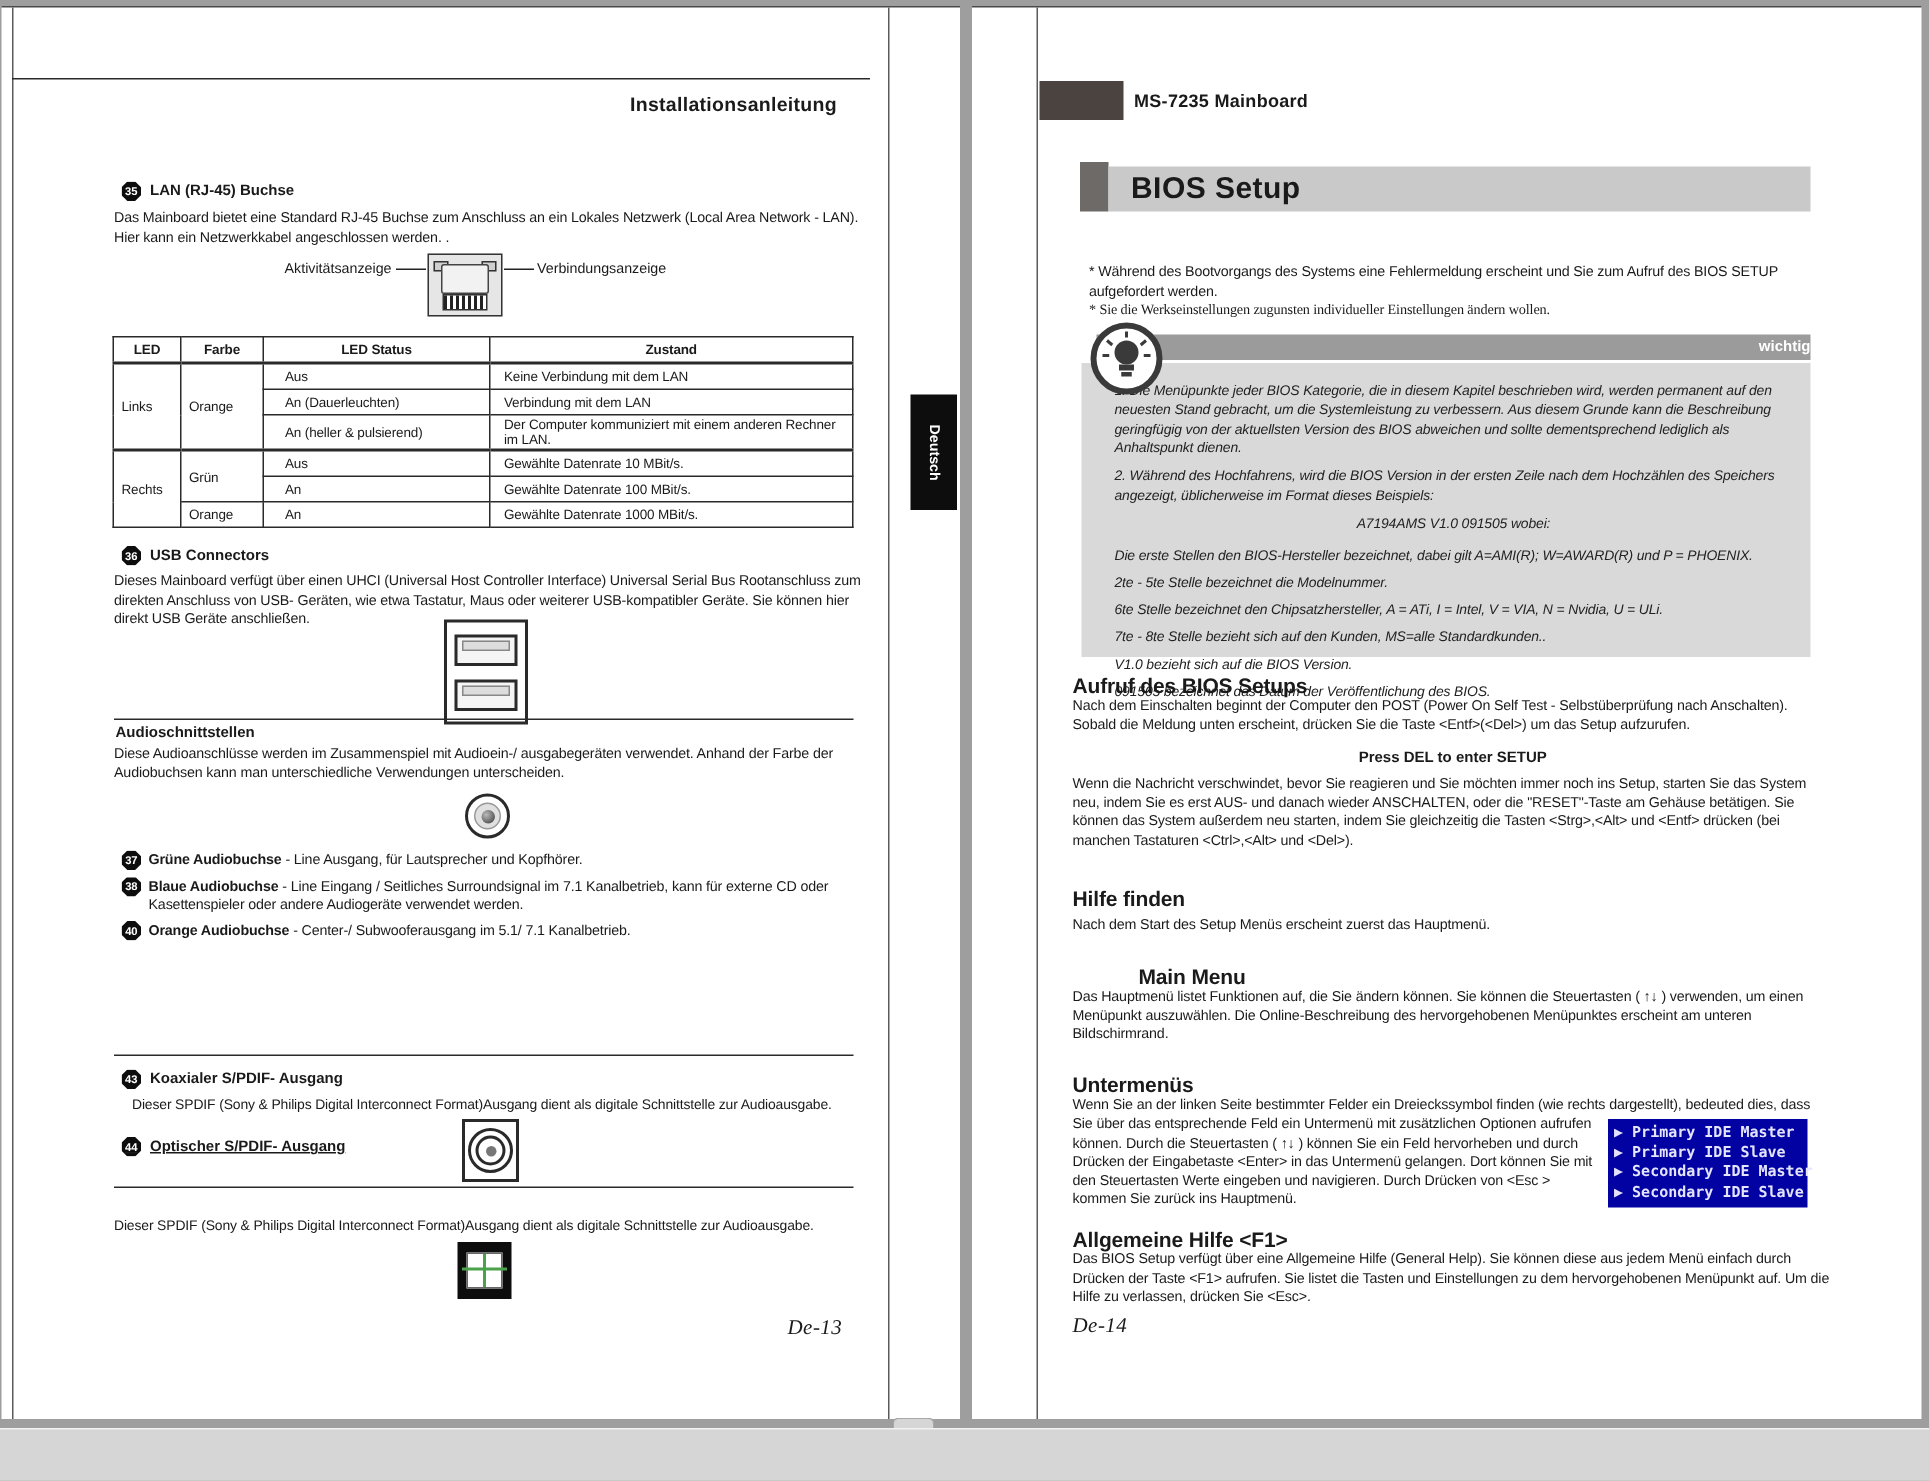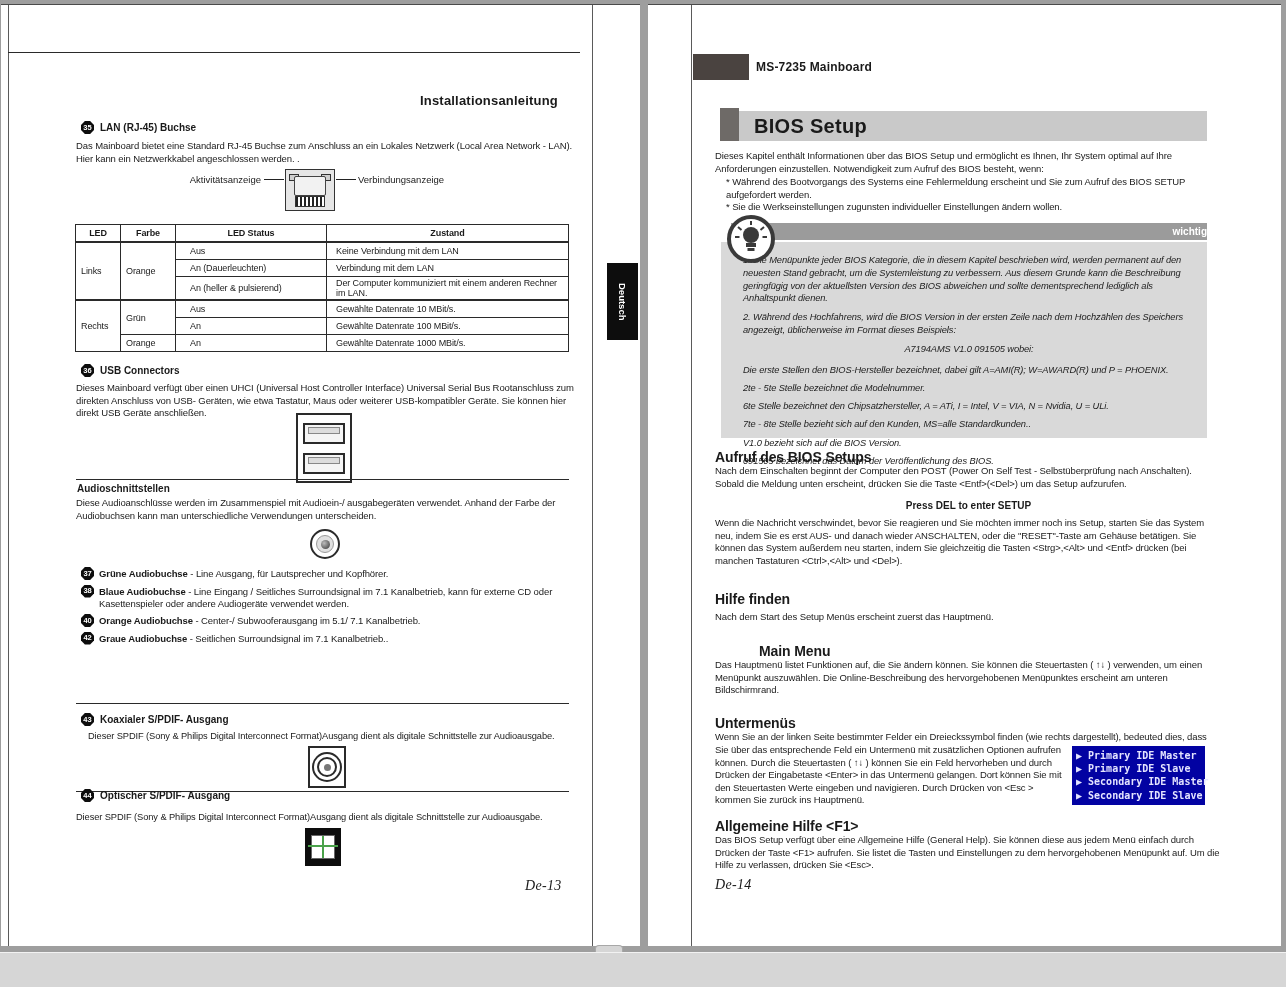--- a/index.html
+++ b/index.html
@@ -77,21 +77,21 @@
 </head>
 <body>
 
 <div id="viewer">
 
   <div class="page" id="page-left">
     <div class="vline" style="left:7px;"></div>
     <div class="vline" style="left:591px;"></div>
 
     <div class="rule" style="left:7px;top:47px;width:572px;border-top-width:1px;"></div>
-    <div class="abs" style="left:200px;top:57px;width:357px;text-align:right;font-size:13px;font-weight:bold;letter-spacing:0.2px;margin-top:31px;">Installationsanleitung</div>
+    <div class="abs" style="left:200px;top:57px;width:357px;text-align:right;font-size:13px;font-weight:bold;letter-spacing:0.2px;">Installationsanleitung</div>
 
     <div class="abs sec-head" style="left:80px;top:116px;">
       <span class="badge">35</span>
       <span>LAN (RJ-45) Buchse</span>
     </div>
     <div class="abs body-text" style="left:75px;top:135px;width:500px;">Das Mainboard bietet eine Standard RJ-45 Buchse zum Anschluss an ein Lokales Netzwerk (Local Area Network - LAN). Hier kann ein Netzwerkkabel angeschlossen werden. .</div>
 
     <div class="abs" style="left:118px;top:169px;width:142px;text-align:right;font-size:9.5px;">Aktivitätsanzeige</div>
     <div class="conn-line" style="left:263px;top:174px;width:20px;"></div>
     <div class="abs rj45" style="left:284px;top:164px;">
@@ -171,41 +171,38 @@
     <div class="abs" style="left:80px;top:563px;width:494px;">
       <div class="aud-item">
         <span class="badge">37</span><b>Grüne Audiobuchse</b><span> - Line Ausgang, für Lautsprecher und Kopfhörer.</span>
       </div>
       <div class="aud-item">
         <span class="badge">38</span><b>Blaue Audiobuchse</b><span> - Line Eingang / Seitliches Surroundsignal im 7.1 Kanalbetrieb, kann für externe CD oder Kasettenspieler oder andere Audiogeräte verwendet werden.</span>
       </div>
       <div class="aud-item">
         <span class="badge">40</span><b>Orange Audiobuchse</b><span> - Center-/ Subwooferausgang im 5.1/ 7.1 Kanalbetrieb.</span>
       </div>
-      <div class="aud-item">
-        <span class="badge">42</span><b>Graue Audiobuchse</b><span> - Seitlichen Surroundsignal im  7.1 Kanalbetrieb..</span>
-      </div>
     </div>
 
     <div class="rule" style="left:75px;top:698px;width:493px;"></div>
     <div class="abs sec-head" style="left:80px;top:708px;">
       <span class="badge">43</span>
       <span>Koaxialer S/PDIF- Ausgang</span>
     </div>
     <div class="abs small-text" style="left:87px;top:725px;width:490px;">Dieser SPDIF (Sony &amp; Philips Digital Interconnect Format)Ausgang dient als digitale Schnittstelle zur Audioausgabe.</div>
     <div class="abs coax" style="left:307px;top:741px;">
       <span class="r1">
           <span class="r2">
             <span class="r3"></span>
           </span>
         </span>
     </div>
 
     <div class="rule" style="left:75px;top:786px;width:493px;"></div>
-    <div class="abs sec-head" style="left:80px;top:784px;">
+    <div class="abs sec-head" style="left:80px;top:753px;text-decoration:underline;">
       <span class="badge">44</span>
       <span>Optischer S/PDIF- Ausgang</span>
     </div>
     <div class="abs small-text" style="left:75px;top:806px;width:502px;">Dieser SPDIF (Sony &amp; Philips Digital Interconnect Format)Ausgang dient als digitale Schnittstelle zur Audioausgabe.</div>
     <div class="abs opt" style="left:304px;top:823px;">
       <span class="win">
           <span class="h"></span>
           <span class="v"></span>
         </span>
     </div>
@@ -218,23 +215,22 @@
   <div class="page" id="page-right">
     <div class="vline" style="left:43px;"></div>
 
     <div class="abs hdr-box" style="left:45px;top:49px;width:56px;height:26px;"></div>
     <div class="abs hdr-title" style="left:108px;top:55px;">MS-7235 Mainboard</div>
 
     <div class="abs bios-sq" style="left:72px;top:103px;width:19px;height:33px;"></div>
     <div class="abs bios-bar" style="left:91px;top:106px;width:468px;height:30px;"></div>
     <div class="abs bios-title" style="left:106px;top:110px;">BIOS Setup</div>
 
-    <div class="abs body-text" style="left:67px;top:145px;width:507px;">Dieses Kapitel enthält Informationen über das BIOS Setup und ermöglicht es Ihnen, Ihr System optimal auf Ihre Anforderungen einzustellen. Notwendigkeit zum Aufruf des BIOS besteht, wenn:</div>
     <div class="abs body-text" style="left:78px;top:171px;width:496px;">* Während des Bootvorgangs des Systems eine Fehlermeldung erscheint und Sie zum Aufruf des BIOS SETUP aufgefordert werden.</div>
-    <div class="abs body-text" style="left:78px;top:196px;width:496px;">* Sie die Werkseinstellungen zugunsten individueller Einstellungen ändern wollen.</div>
+    <div class="abs body-text" style="left:78px;top:196px;width:496px;font-family:Liberation Serif, serif;">* Sie die Werkseinstellungen zugunsten individueller Einstellungen ändern wollen.</div>
 
     <div class="abs wichtig-bar" style="left:83px;top:218px;width:476px;height:17px;padding-left:55px;box-sizing:border-box;justify-content:flex-end;">
       <span>wichtig</span>
     </div>
     <div class="abs note-box" style="left:73px;top:237px;width:486px;height:196px;box-sizing:border-box;padding:12px 12px 8px 22px;">
       <p>1. Die Menüpunkte jeder BIOS Kategorie, die in diesem Kapitel beschrieben wird, werden permanent auf den neuesten Stand gebracht, um die Systemleistung zu verbessern. Aus diesem Grunde kann die Beschreibung geringfügig von der aktuellsten Version des BIOS abweichen und sollte dementsprechend lediglich als Anhaltspunkt dienen.</p>
       <p>2. Während des Hochfahrens, wird die BIOS Version in der ersten Zeile nach dem  Hochzählen des Speichers angezeigt, üblicherweise im Format dieses Beispiels:</p>
       <div class="ex">A7194AMS V1.0 091505 wobei:</div>
       <div class="nline">Die erste Stellen den BIOS-Hersteller bezeichnet, dabei gilt A=AMI(R); W=AWARD(R) und P = PHOENIX.</div>
       <div class="nline">2te - 5te Stelle bezeichnet die Modelnummer.</div>

